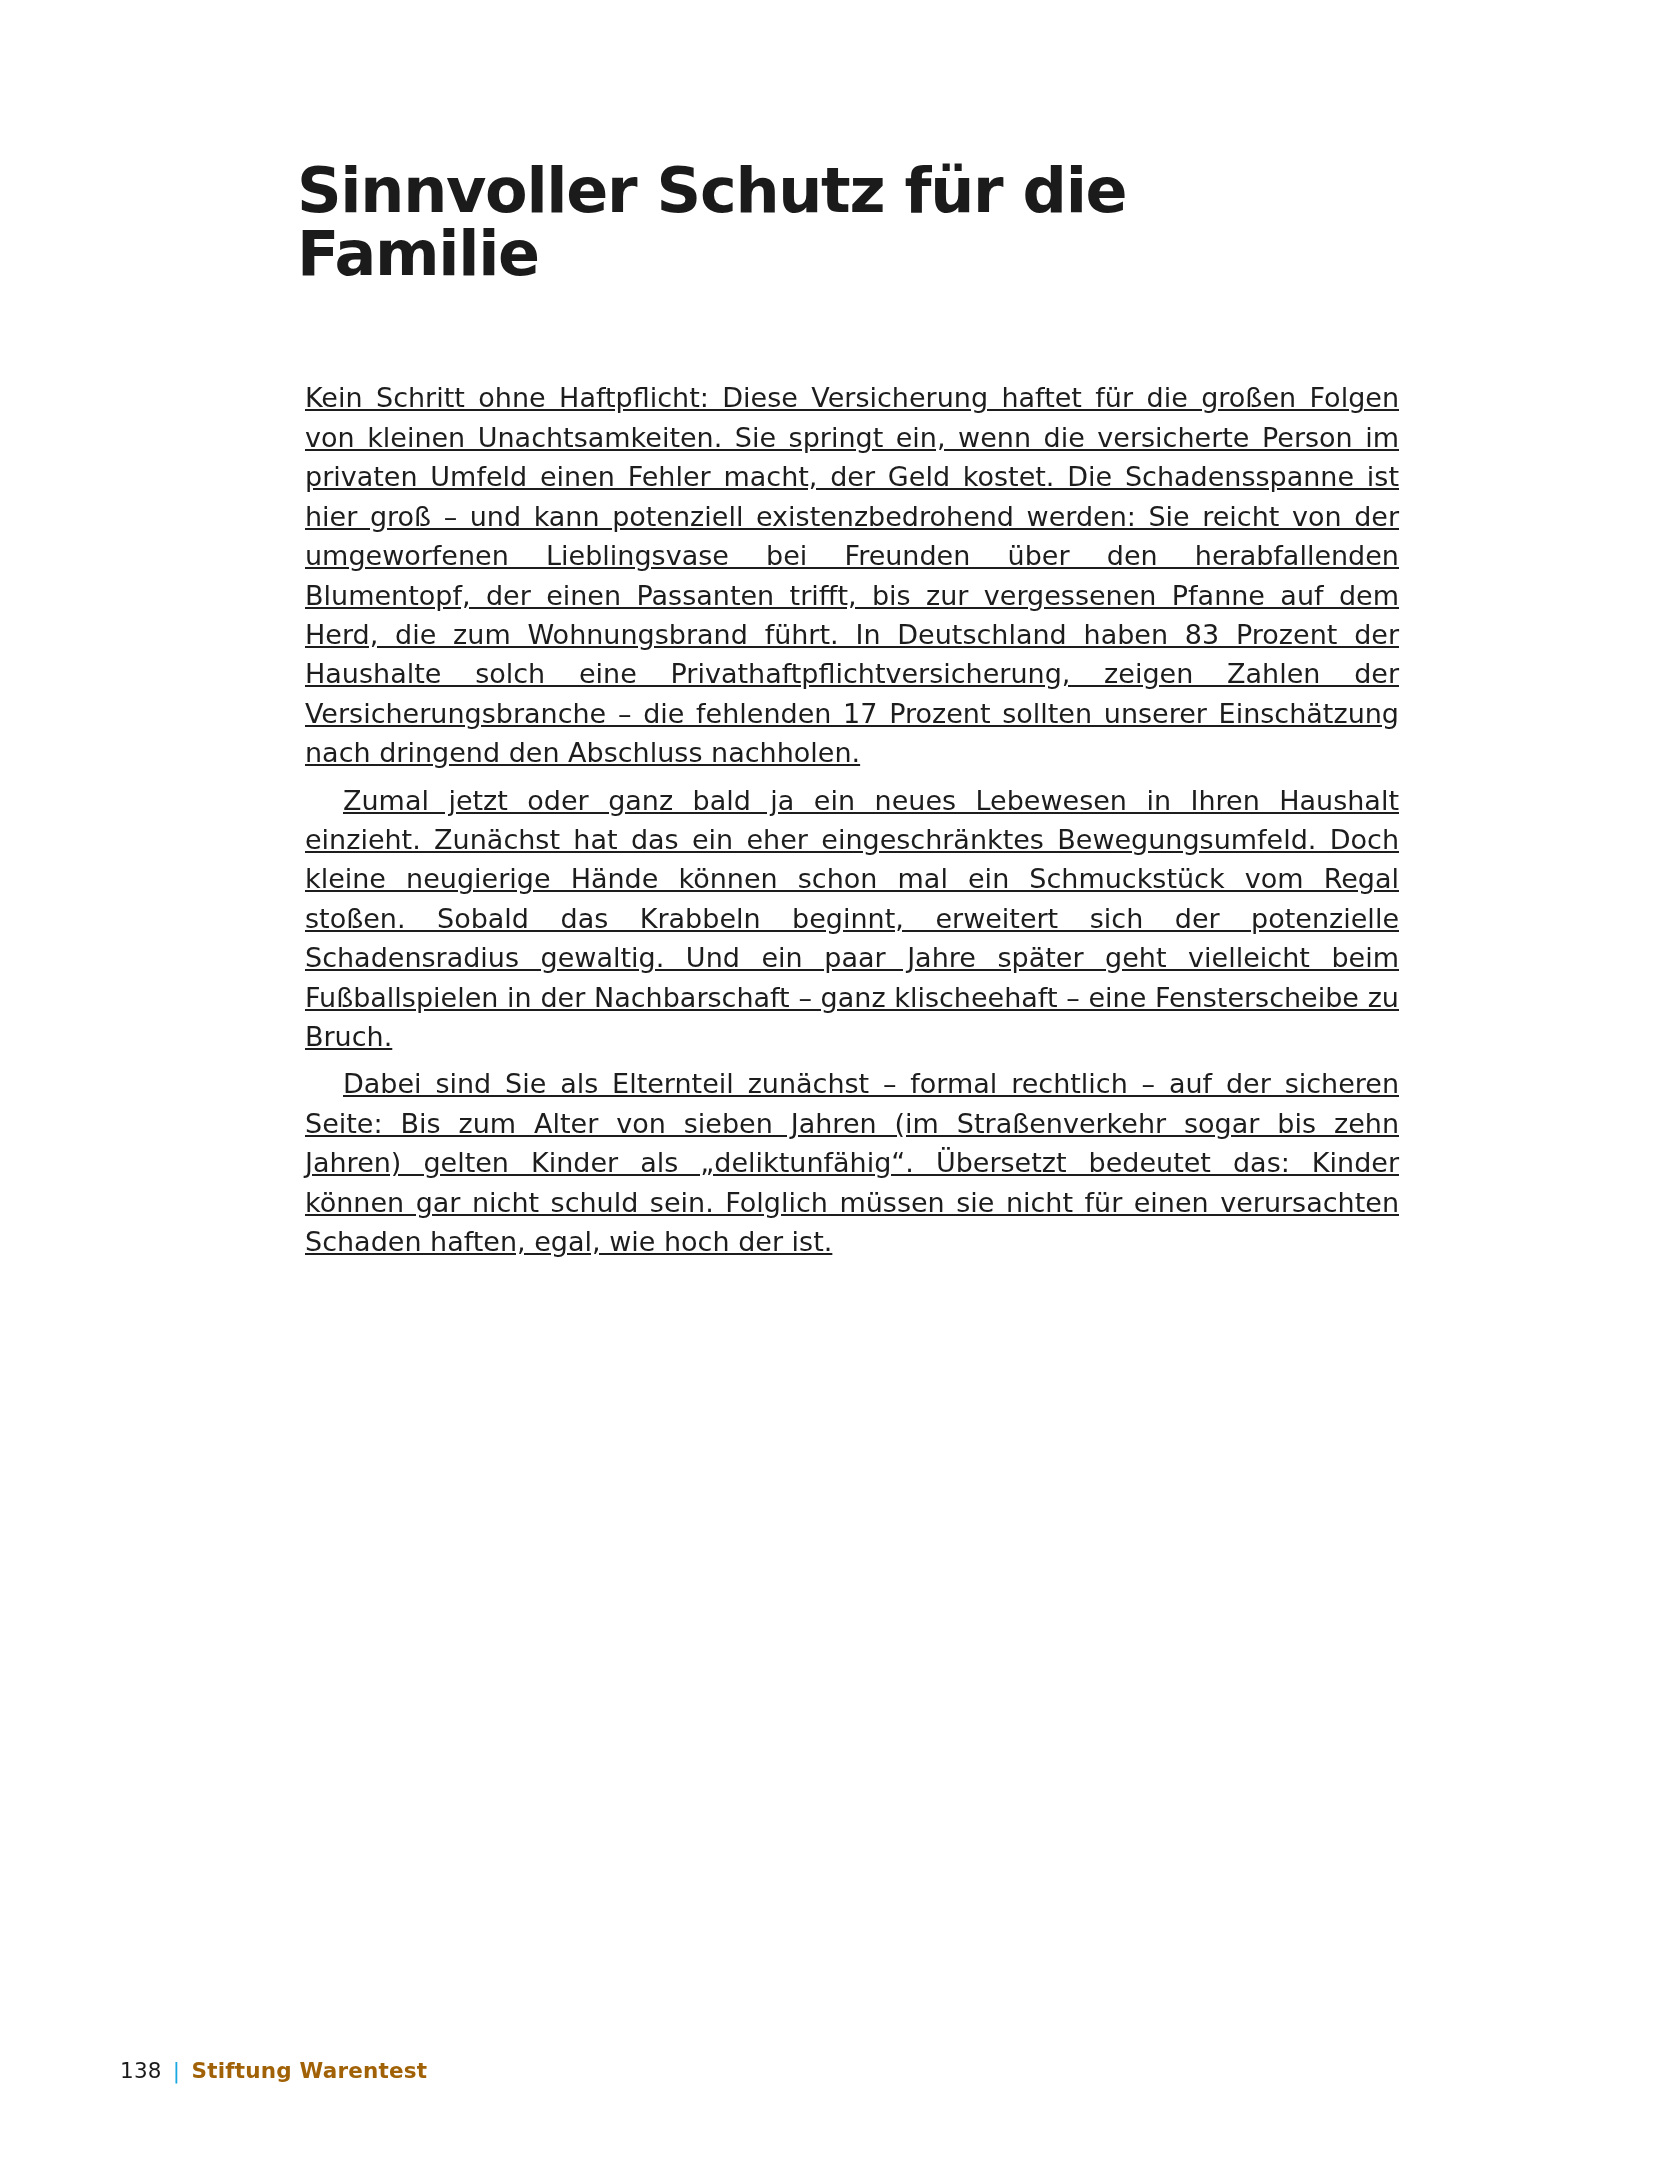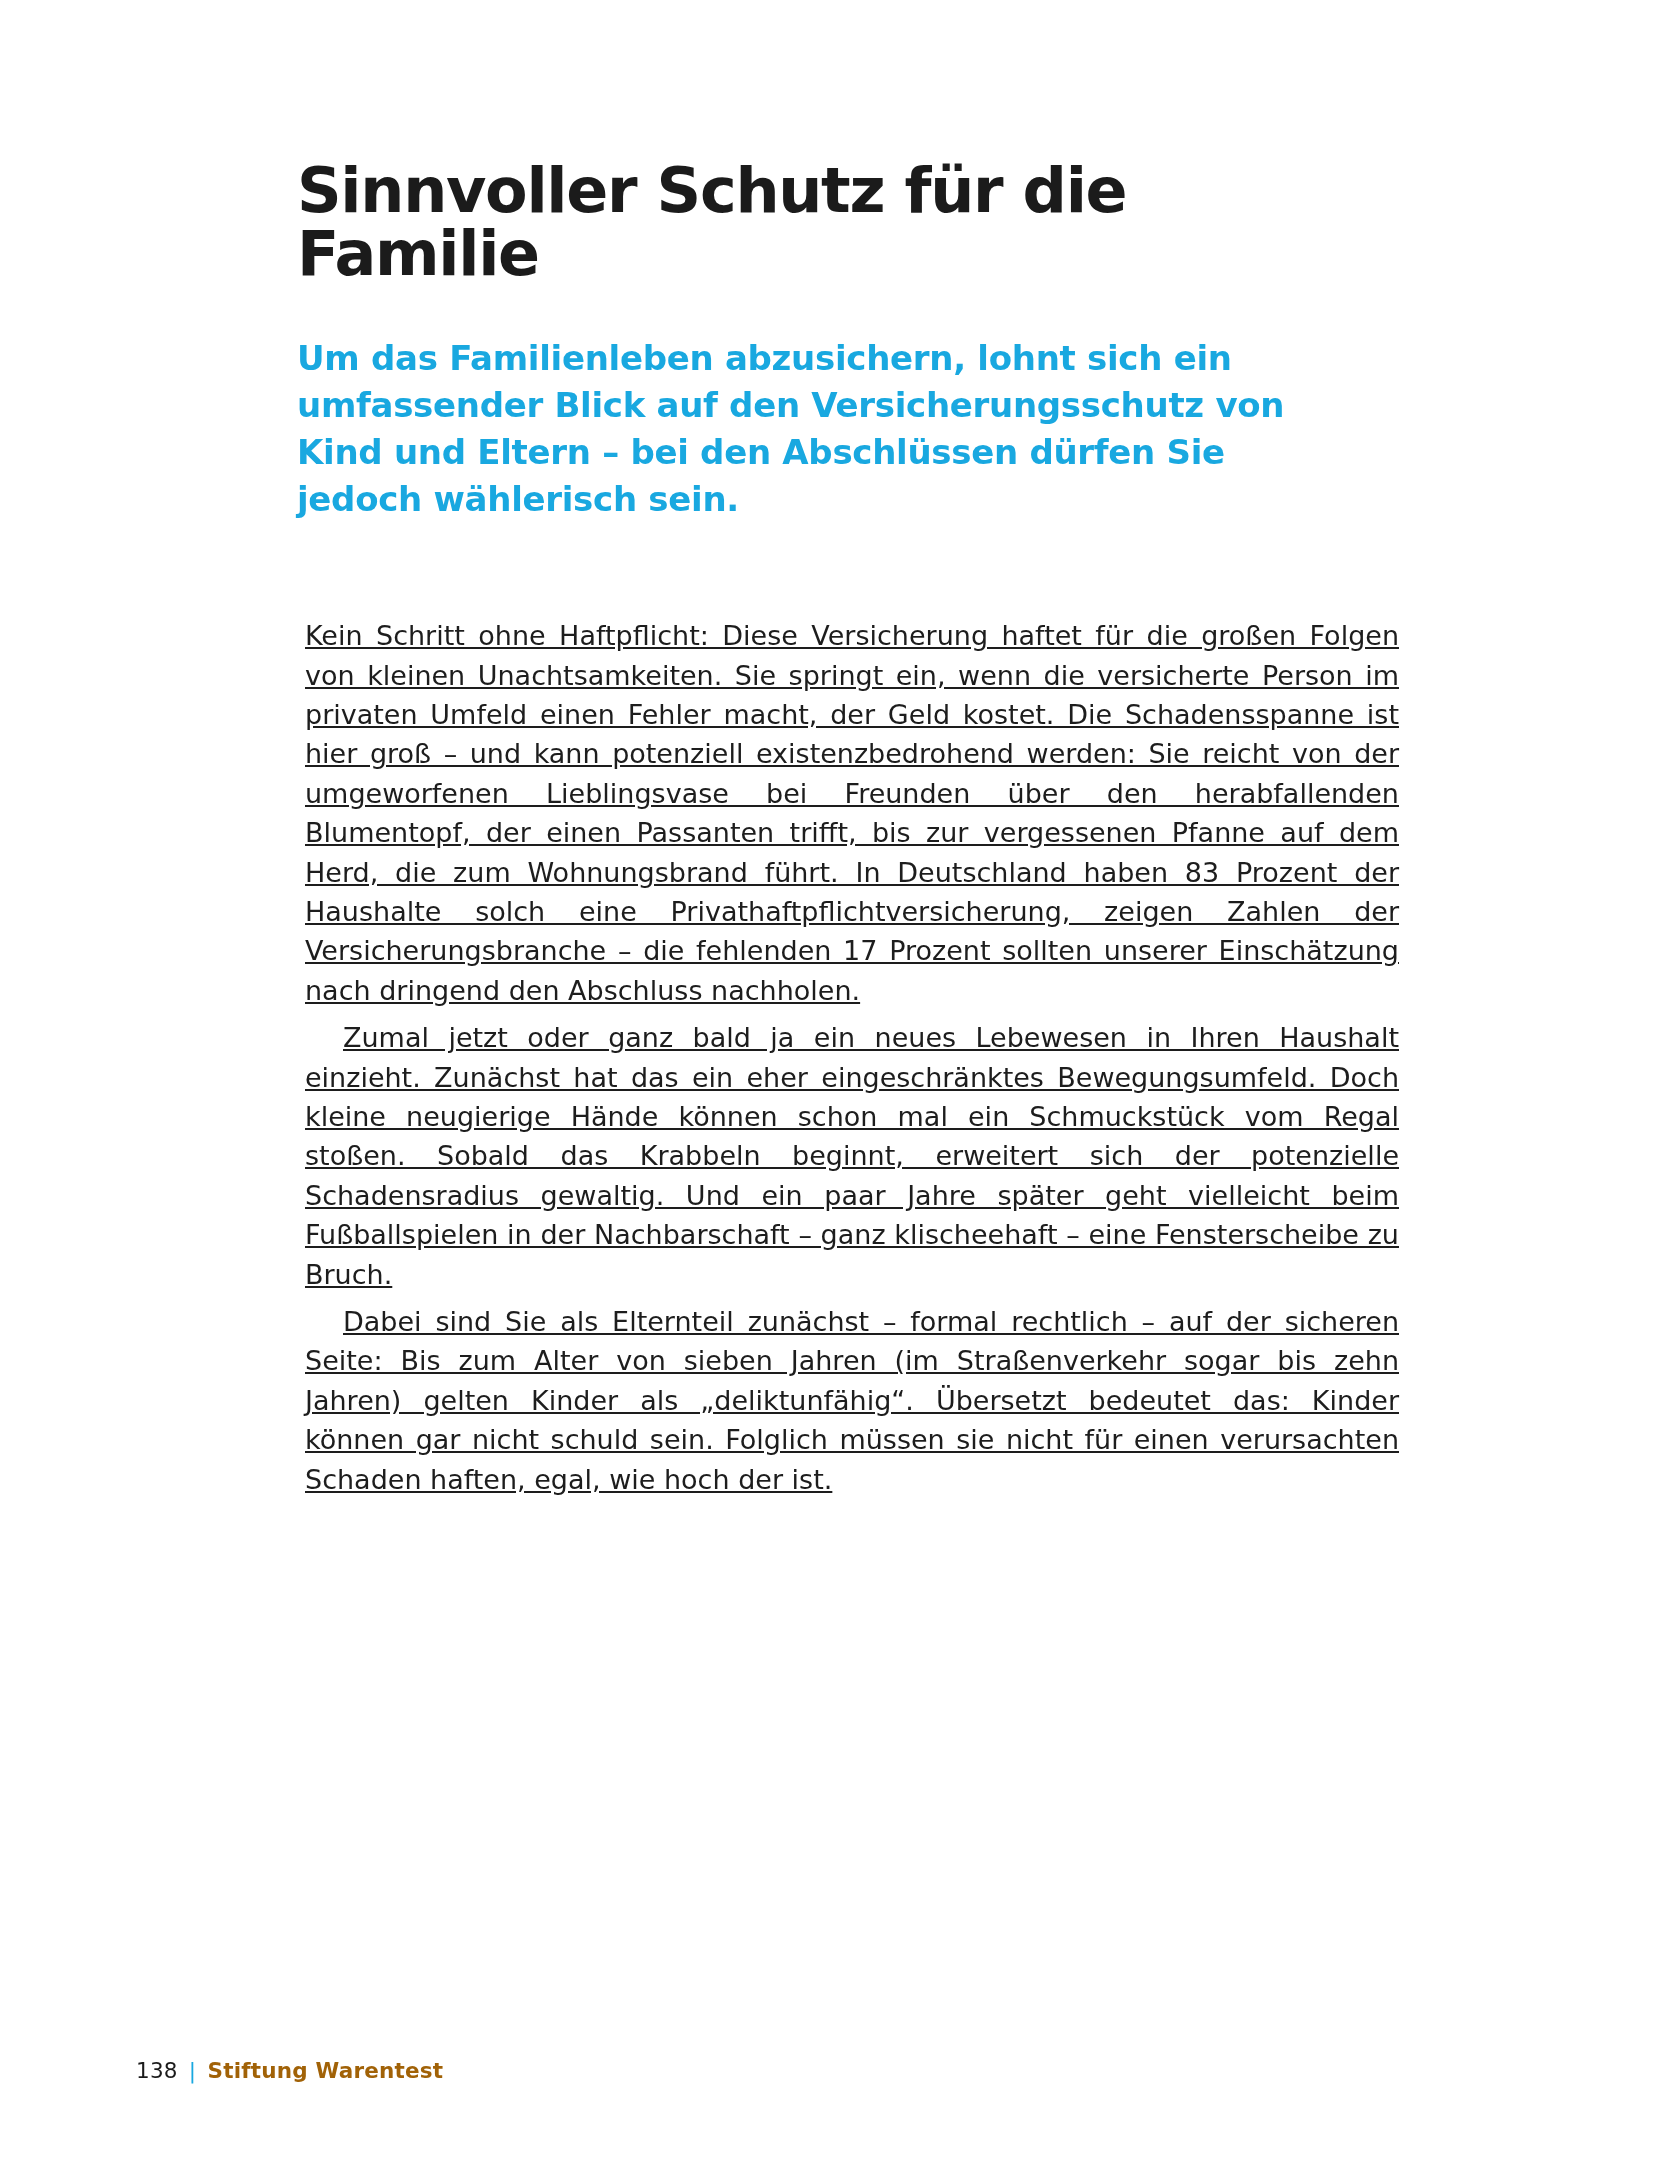--- a/index.html
+++ b/index.html
@@ -68,21 +68,21 @@
   }
   .body-text p {
     margin: 8px;
     text-decoration: underline;
   }
   .body-text p.indent {
     text-indent: 38px;
   }
   .footer {
     position: absolute;
-    left: 136px;
+    left: 120px;
     bottom: 102px;
     font-family: "DejaVu Sans", sans-serif;
     font-size: 21.5px;
     font-weight: bold;
     letter-spacing: 0.2px;
     display: flex;
     align-items: flex-end;
     gap: 11.2px;
   }
   .footer .page-number {
@@ -99,21 +99,20 @@
 </style>
 </head>
 <body>
 
 <div class="page">
 
   <div class="content">
 
     <h1 class="headline">Sinnvoller Schutz für die Familie</h1>
 
-    <div class="standfirst">Um das Familienleben abzusichern, lohnt sich ein umfassender Blick auf den Versicherungsschutz von Kind und Eltern – bei den Abschlüssen dürfen Sie jedoch wählerisch sein.</div>
 
     <div class="section">
 
       <div class="body-text">
         <p>Kein Schritt ohne Haftpflicht: Diese Versicherung haftet für die großen Folgen von kleinen Unachtsamkeiten. Sie springt ein, wenn die versicherte Person im privaten Umfeld einen Fehler macht, der Geld kostet. Die Schadensspanne ist hier groß – und kann potenziell existenzbedrohend werden: Sie reicht von der umgeworfenen Lieblingsvase bei Freunden über den herabfallenden Blumentopf, der einen Passanten trifft, bis zur vergessenen Pfanne auf dem Herd, die zum Wohnungsbrand führt. In Deutschland haben 83 Prozent der Haushalte solch eine Privathaftpflichtversicherung, zeigen Zahlen der Versicherungsbranche – die fehlenden 17 Prozent sollten unserer Einschätzung nach dringend den Abschluss nachholen.</p>
         <p class="indent">Zumal jetzt oder ganz bald ja ein neues Lebewesen in Ihren Haushalt einzieht. Zunächst hat das ein eher eingeschränktes Bewegungsumfeld. Doch kleine neugierige Hände können schon mal ein Schmuckstück vom Regal stoßen. Sobald das Krabbeln beginnt, erweitert sich der potenzielle Schadensradius gewaltig. Und ein paar Jahre später geht vielleicht beim Fußballspielen in der Nachbarschaft – ganz klischeehaft – eine Fensterscheibe zu Bruch.</p>
         <p class="indent">Dabei sind Sie als Elternteil zunächst – formal rechtlich – auf der sicheren Seite: Bis zum Alter von sieben Jahren (im Straßenverkehr sogar bis zehn Jahren) gelten Kinder als „deliktunfähig“. Übersetzt bedeutet das: Kinder können gar nicht schuld sein. Folglich müssen sie nicht für einen verursachten Schaden haften, egal, wie hoch der ist.</p>
       </div>
     </div>
 

